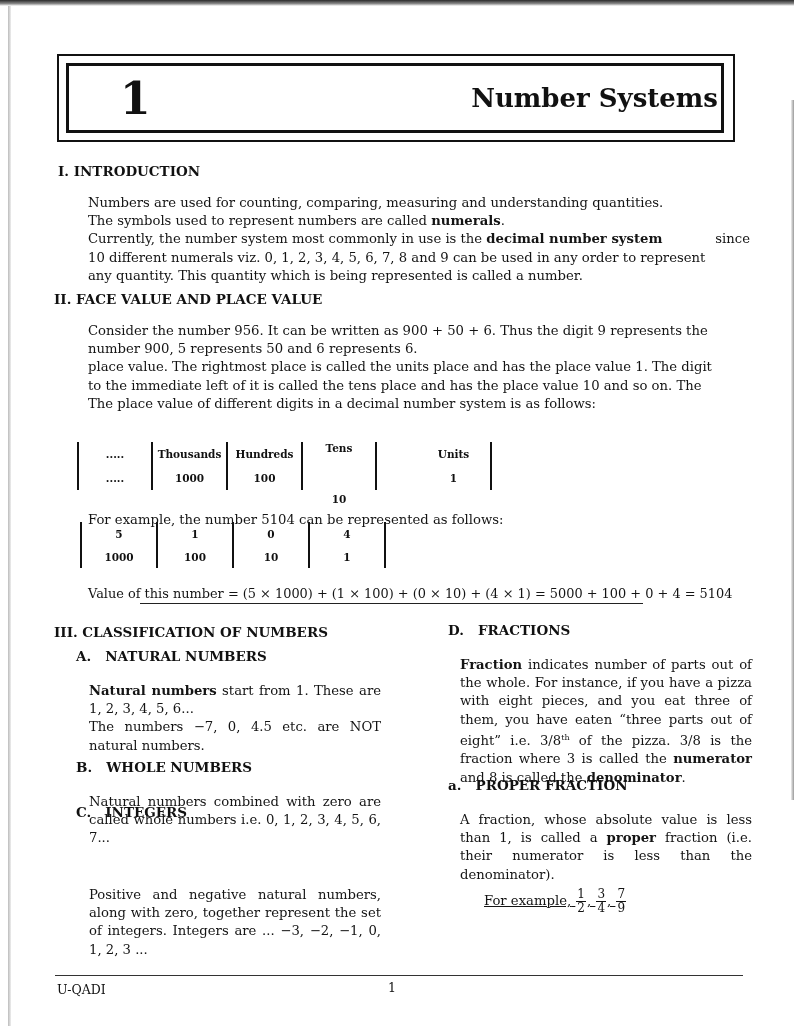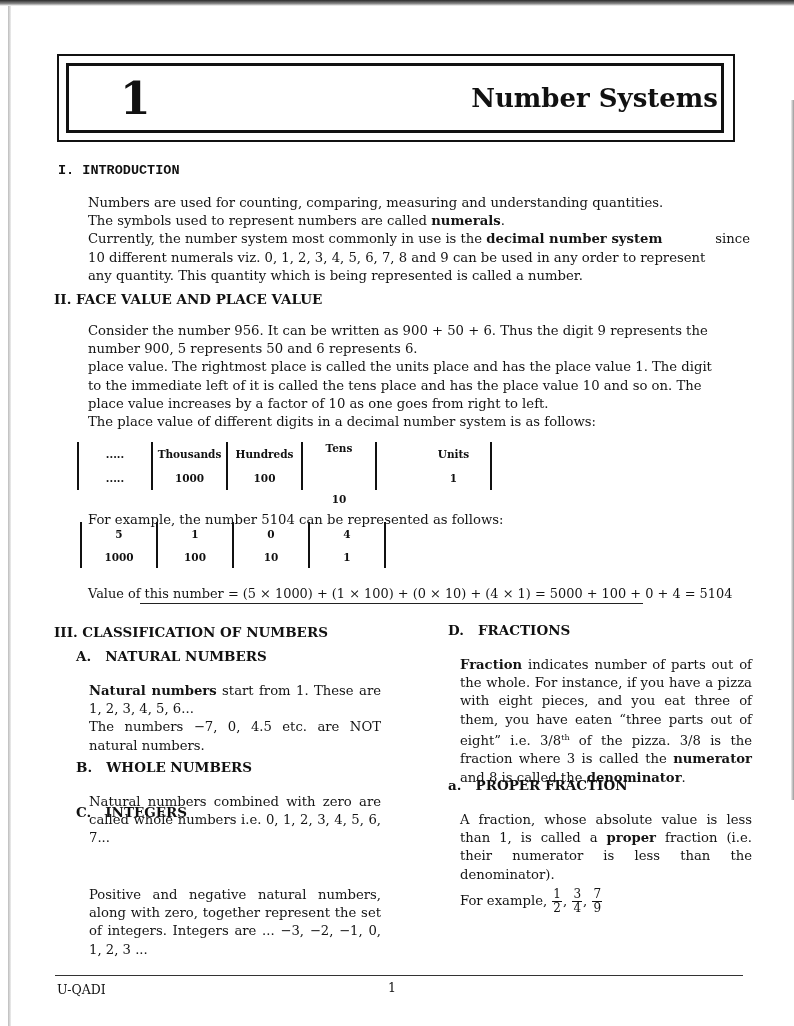--- a/index.html
+++ b/index.html
@@ -81,39 +81,38 @@
 
 <div class="scan-top"></div>
 <div class="scan-left"></div>
 <div class="scan-right"></div>
 
 <div class="chapter-outer"></div>
 <div class="chapter-inner"></div>
 <div class="chapter-num">1</div>
 <div class="chapter-title">Number Systems</div>
 
-<div class="h1" style="left:58px; top:163px;font-family:Liberation Mono, monospace;">I. INTRODUCTION</div>
+<div class="h1" style="left:58px; top:163px;">I. INTRODUCTION</div>
 <div class="para" style="left:76px; top:182px; width:662px;">
   <span class="line">Numbers are used for counting, comparing, measuring and understanding quantities.</span>
   <span class="line"><span>The symbols used to represent numbers are called </span><b>numerals</b><span>.</span></span>
   <span class="line" style="display:flex; justify-content:space-between;">
       <span><span>Currently, the number system most commonly in use is the </span><b>decimal number system</b></span>
       <span> since</span>
     </span>
   <span class="line">10 different numerals viz. 0, 1, 2, 3, 4, 5, 6, 7, 8 and 9 can be used in any order to represent</span>
   <span class="line">any quantity. This quantity which is being represented is called a number.</span>
 </div>
 
 <div class="h1" style="left:54px; top:291px;">II. FACE VALUE AND PLACE VALUE</div>
 <div class="para" style="left:76px; top:310px; width:662px;">
   <span class="line">Consider the number 956. It can be written as 900 + 50 + 6. Thus the digit 9 represents the</span>
   <span class="line">number 900, 5 represents 50 and 6 represents 6.</span>
   <span class="line">place value. The rightmost place is called the units place and has the place value 1. The digit</span>
   <span class="line">to the immediate left of it is called the tens place and has the place value 10 and so on. The</span>
-  <span class="line">place value increases by a factor of 10 as one goes from right to left.</span>
   <span class="line">The place value of different digits in a decimal number system is as follows:</span>
 </div>
 
 <div class="pv-table" style="left:77px; top:442px; height:48px;">
   <div class="pv-cell" style="width:72px;">
     <span>.....</span>
     <span>.....</span>
   </div>
   <div class="pv-cell" style="width:73px;">
     <span>Thousands</span>
@@ -176,21 +175,21 @@
 
 <div class="h1" style="left:448px; top:622px; white-space:pre;">D.   FRACTIONS</div>
 <div class="para just" style="left:448px; top:644px; width:292px;">
   <b>Fraction</b><span> indicates number of parts out of the whole. For instance, if you have a pizza with eight pieces, and you eat three of them, you have eaten “three parts out of eight” i.e. 3/8</span><sup style="font-size:8px;">th</sup><span> of the pizza. 3/8 is the fraction where 3 is called the </span><b>numerator</b><span> and 8 is called the </span><b>denominator</b><span>.</span>
 </div>
 
 <div class="h1" style="left:448px; top:777px; white-space:pre;">a.   PROPER FRACTION</div>
 <div class="para just" style="left:448px; top:799px; width:292px;">
   <span>A fraction, whose absolute value is less than 1, is called a </span><b>proper</b><span> fraction (i.e. their numerator is less than the denominator).</span>
 </div>
-<div class="para" style="left:448px; top:876px;">
+<div class="para" style="left:472px; top:876px;text-decoration:underline;">
   <span>For example,</span>
   <span class="frac">
       <span class="num">1</span>
       <span>2</span>
     </span>,
   <span class="frac">
       <span class="num">3</span>
       <span>4</span>
     </span>,
   <span class="frac">

